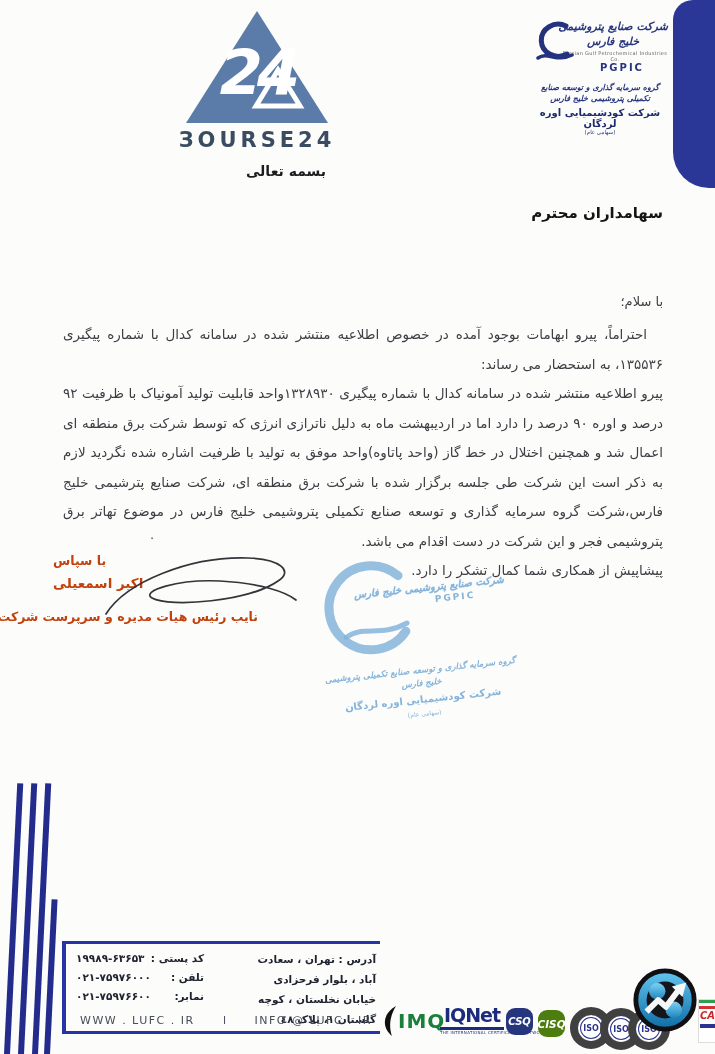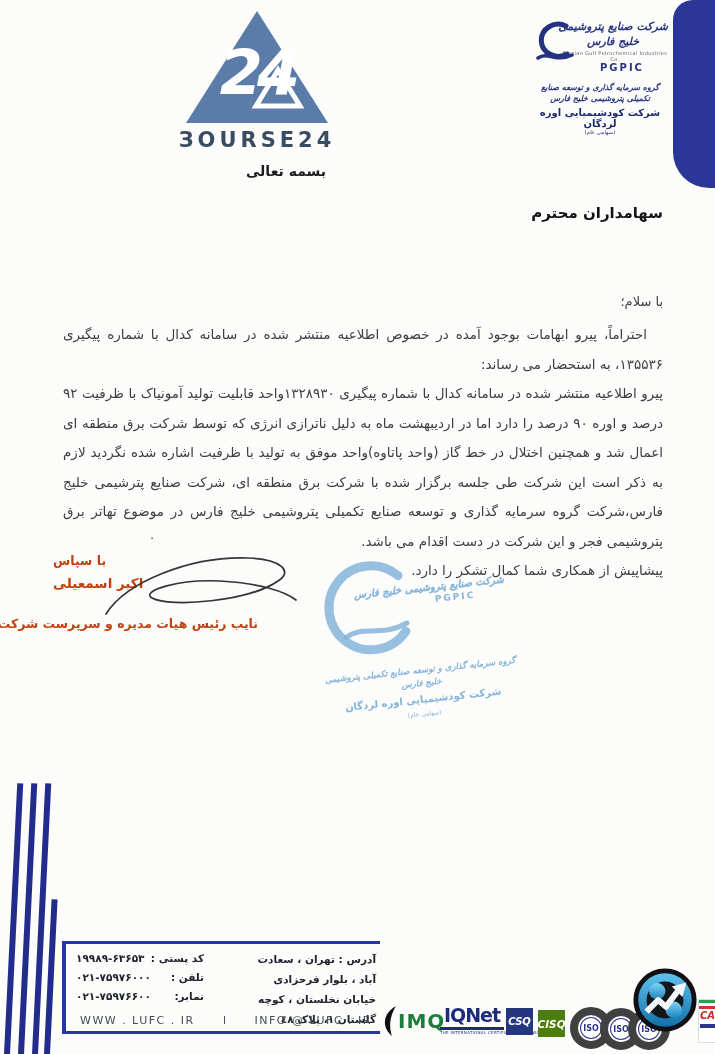--- a/index.html
+++ b/index.html
@@ -39,21 +39,21 @@
   .greeting{top:294px;right:52px;font-size:13px;color:#3e3d44;direction:rtl;}
   .bodytxt{top:320px;right:52px;width:600px;direction:rtl;text-align:justify;
            font-size:13.5px;line-height:29.5px;color:#3e3d44;}
   .bodytxt .p1{text-indent:16px;}
   .straydot{top:527px;left:150px;font-size:13px;color:#4a4a50;}
 
   
   .sig{top:553px;left:53px;width:205px;text-align:left;color:#c2410c;direction:rtl;}
   .sig .thanks{font-size:12.5px;font-weight:bold;}
   .sig .name{margin-top:7px;font-size:13.5px;font-weight:bold;}
-  .sig .role{margin-top:25px;font-size:12.5px;font-weight:bold;white-space:nowrap;}
+  .sig .role{margin-top:18px;font-size:12.5px;font-weight:bold;white-space:nowrap;}
   .scribble{top:548px;left:98px;width:205px;height:90px;}
 
   
   .stamp{top:556px;left:318px;width:200px;height:190px;transform:rotate(-6deg);
          color:#7fb0d9;opacity:.95;text-align:center;}
   .stamp .txt{position:absolute;left:40px;top:26px;width:155px;}
   .stamp .fa{font-size:10px;font-weight:bold;font-style:italic;line-height:1.4;text-shadow:0 0 1px rgba(127,176,217,.6);}
   .stamp .abbr{font-size:9px;font-weight:bold;letter-spacing:2px;padding-left:50px;}
   .stamp .grp{position:absolute;left:0;top:108px;width:200px;font-size:8.5px;font-weight:bold;font-style:italic;line-height:1.5;}
   .stamp .sub{position:absolute;left:10px;top:138px;width:180px;font-size:10px;font-weight:bold;}
@@ -74,21 +74,21 @@
           font-size:11px;font-weight:normal;color:#464c58;letter-spacing:1.5px;}
 
   
   .imq{left:380px;top:1005px;display:flex;align-items:center;}
   .imq .t{font-size:20px;font-weight:bold;color:#1b7f3c;letter-spacing:1px;}
   .iqnet{left:440px;top:1004px;width:64px;text-align:center;}
   .iqnet .t{font-size:19px;font-weight:bold;color:#1d2b7d;letter-spacing:-1px;}
   .iqnet .bar{height:3px;background:#1d2b7d;margin-top:1px;}
   .iqnet .s{font-size:4px;color:#1d2b7d;letter-spacing:.3px;white-space:nowrap;}
   .sqlogo{width:27px;height:27px;color:#fff;font-weight:bold;font-style:italic;
-          display:flex;align-items:center;justify-content:center;font-size:10px;}
+          display:flex;align-items:center;justify-content:center;font-size:10px;border-radius:9px;}
   .csq{left:506px;top:1008px;background:#25357e;}
   .cisq{left:538px;top:1010px;background:#4d7c0f;font-size:10.5px;}
   .iso{width:26px;height:26px;border:8px solid #404040;border-radius:50%;background:#fff;
        box-shadow:inset 0 0 0 2px #fff,inset 0 0 0 3px #2b3590;
        display:flex;align-items:center;justify-content:center;
        font-size:8px;font-weight:bold;color:#2b3590;}
   .iso1{left:570px;top:1007px;} .iso2{left:600px;top:1008px;} .iso3{left:628px;top:1008px;}
   .chartball{left:631px;top:966px;width:68px;height:68px;z-index:5;}
   .naci{left:698px;top:999px;width:17px;height:42px;background:#fff;z-index:4;overflow:hidden;
         border:1px solid #ddd;}

